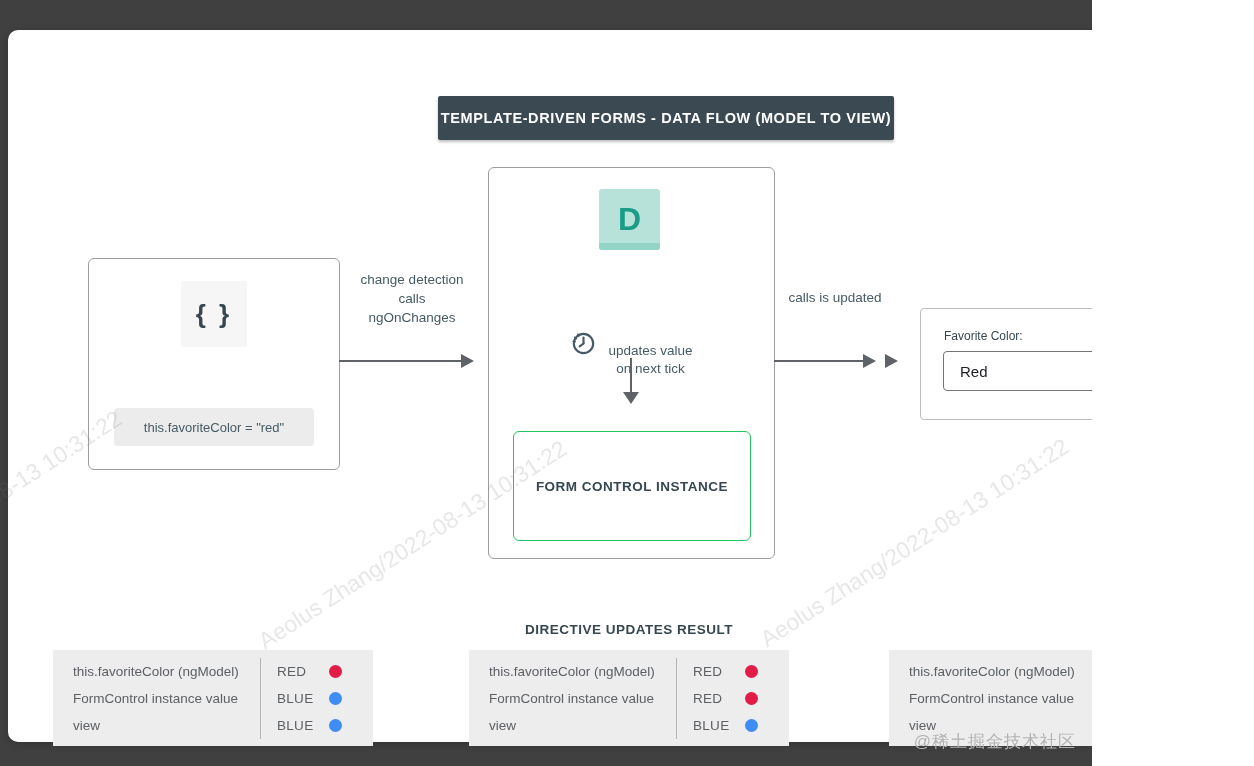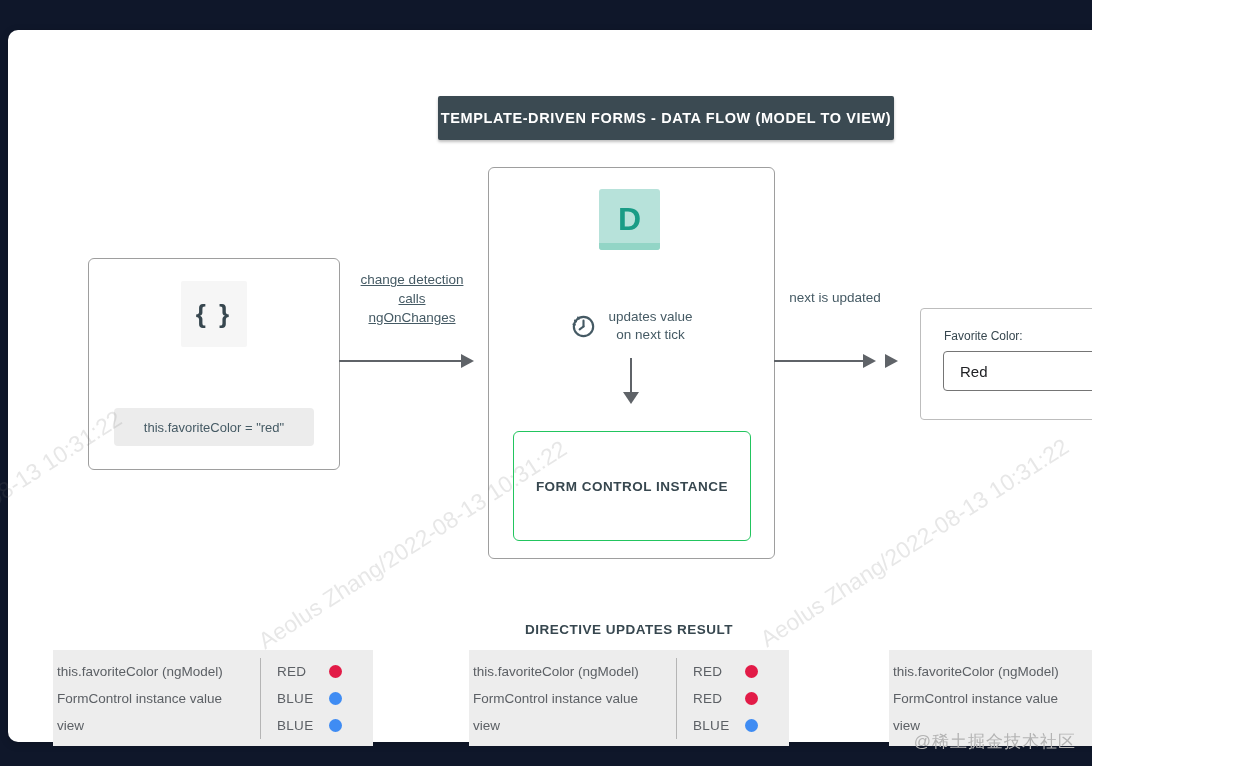--- a/index.html
+++ b/index.html
@@ -1,18 +1,18 @@
 <!DOCTYPE html>
 <html><head>
 <meta charset="utf-8">
 <style>
   html,body { margin:0; padding:0; }
   .stage {
     position:relative; width:1092px; height:766px;
-    background:#0f172a; overflow:hidden;
+    background:#404040; overflow:hidden;
     font-family:"Liberation Sans", sans-serif;
     color:#37474f;
   }
   .card {
     position:absolute; left:8px; top:30px; width:1234px; height:712px;
     background:#ffffff; border-radius:10px;
     box-shadow:0 2px 8px rgba(0,0,0,.18);
   }
   .pre { white-space:pre-line; }
 
@@ -57,21 +57,21 @@
   .d-icon::after {
     content:""; position:absolute; left:0; bottom:0; width:100%; height:7px;
     background:#92d5c6; border-radius:0 0 3px 3px;
   }
   .box-mid .box-title { top:92px; }
   .note-row {
     position:absolute; left:0; top:140px; width:100%;
     display:flex; align-items:center; justify-content:center; gap:11px;
   }
   .clock-icon { width:27px; height:27px; flex:0 0 auto; }
-  .note-text { font-size:13.5px; line-height:18px; color:#455a64; text-align:center; }
+  .note-text { font-size:13.5px; line-height:18px; color:#455a64; text-align:center;margin-top:34px; }
 
   .v-line { position:absolute; left:141px; top:190px; width:2px; height:36px; background:#5f6368; }
   .v-head {
     position:absolute; left:134px; top:224px; width:0; height:0;
     border-left:8px solid transparent; border-right:8px solid transparent;
     border-top:12px solid #5f6368;
   }
   .fc-box {
     position:absolute; left:24px; top:263px; width:236px; height:108px;
     border:1px solid #22c55e; border-radius:6px; background:#fff;
@@ -102,21 +102,21 @@
   
   .t-header {
     position:absolute; top:592px; width:320px; text-align:center;
     font-size:13.5px; font-weight:bold; letter-spacing:.5px; color:#37474f;
   }
   .panel {
     position:absolute; top:620px; width:320px; height:96px;
     background:#ededed; display:flex; flex-direction:column; justify-content:center;
   }
   .t-row { height:27px; display:flex; align-items:center; }
-  .t-label { width:207px; padding-left:4px; font-size:13.5px; color:#5c6065; box-sizing:border-box; }
+  .t-label { width:207px; padding-left:20px; font-size:13.5px; color:#5c6065; box-sizing:border-box; }
   .t-val {
     border-left:1px solid #b5b5b5; padding-left:16px; width:52px; height:100%;
     display:flex; align-items:center; font-size:13.5px; letter-spacing:.3px; color:#5c6065;
   }
   .dot { width:13px; height:13px; border-radius:50%; flex:0 0 auto; }
 
   
   .wm {
     position:absolute; white-space:nowrap; pointer-events:none; z-index:40;
     font-size:23px; color:rgba(110,110,110,.17);
@@ -137,21 +137,21 @@
 <div class="stage">
   <div class="card">
 
     <div class="banner">TEMPLATE-DRIVEN FORMS - DATA FLOW (MODEL TO VIEW)</div>
 
     <div class="box box-left">
       <div class="braces-icon">{ }</div>
       <div class="code-chip">this.favoriteColor = "red"</div>
     </div>
 
-    <div class="arrow-label pre" style="left:324px; top:240px; width:160px;text-decoration:underline;">change detection
+    <div class="arrow-label pre" style="left:324px; top:240px; width:160px;">change detection
 calls
 ngOnChanges</div>
     <div class="h-line" style="left:331px; top:330px; width:124px;"></div>
     <div class="h-head" style="left:453px; top:324px;"></div>
 
     <div class="box box-mid">
       <div class="d-icon">
           <span>D</span>
         </div>
       <div class="note-row">
@@ -162,21 +162,21 @@
           <path d="M4.2 6.5 L5.6 7.6 M7 3.8 L7.9 5.3 M2.8 10 L4.5 10.4" stroke="#455a64" stroke-width="1.4" stroke-linecap="round"></path>
         </svg>
         <div class="note-text pre">updates value
 on next tick</div>
       </div>
       <div class="v-line"></div>
       <div class="v-head"></div>
       <div class="fc-box">FORM CONTROL INSTANCE</div>
     </div>
 
-    <div class="arrow-label" style="left:752px; top:258px; width:150px;">next is updated</div>
+    <div class="arrow-label" style="left:752px; top:258px; width:150px;">calls is updated</div>
     <div class="h-line" style="left:766px; top:330px; width:96px;"></div>
     <div class="h-head" style="left:855px; top:324px;"></div>
     <div class="h-head" style="left:877px; top:324px;"></div>
 
     <div class="box box-right">
       <div class="field-label">Favorite Color:</div>
       <input class="field-input" type="text" value="Red" style="">
     </div>
 
     <div class="t-header" style="left:461px;">DIRECTIVE UPDATES RESULT</div>

